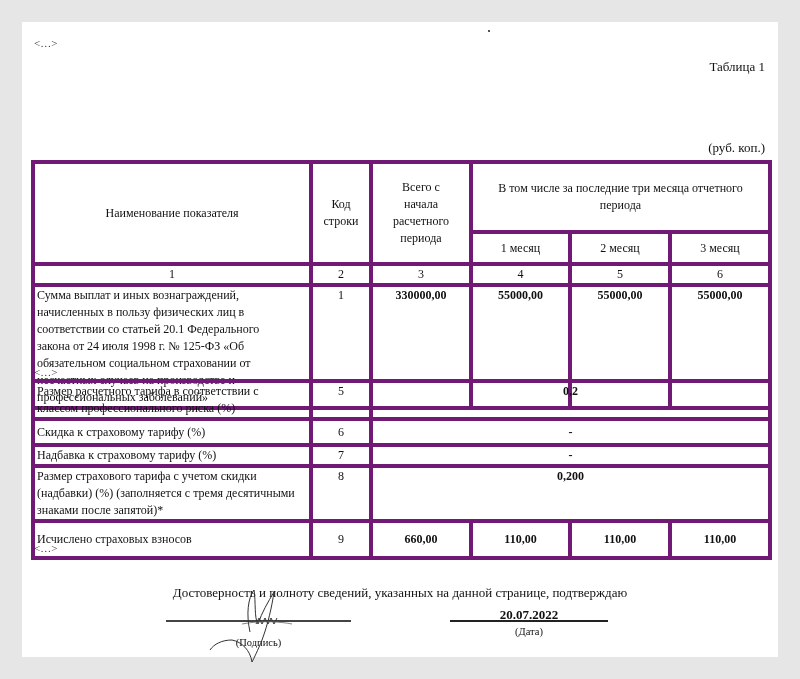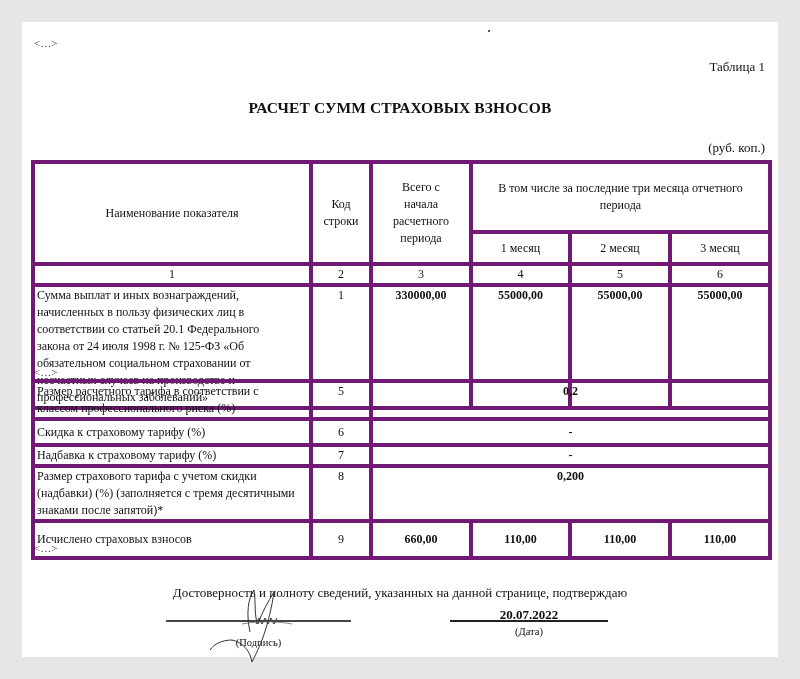--- a/index.html
+++ b/index.html
@@ -24,21 +24,20 @@
   .confirm { left:0; width:756px; top:563px; text-align:center; font-size:13px; }
   .date { top:585px; left:428px; width:158px; text-align:center; font-weight:bold; font-size:13px; }
 </style>
 </head>
 <body>
 
 <div class="page">
   <div class="dot"></div>
   <div class="abs ellipsis" style="left:12px;top:15px;">&lt;…&gt;</div>
   <div class="abs table-label">Таблица 1</div>
-  <div class="abs title">РАСЧЕТ СУММ СТРАХОВЫХ ВЗНОСОВ</div>
   <div class="abs units">(руб. коп.)</div>
 
   <table class="t1">
     <colgroup>
       <col style="width:278px">
         <col style="width:60px">
         <col style="width:100px">
       <col style="width:99px">
         <col style="width:100px">
         <col style="width:100px">

